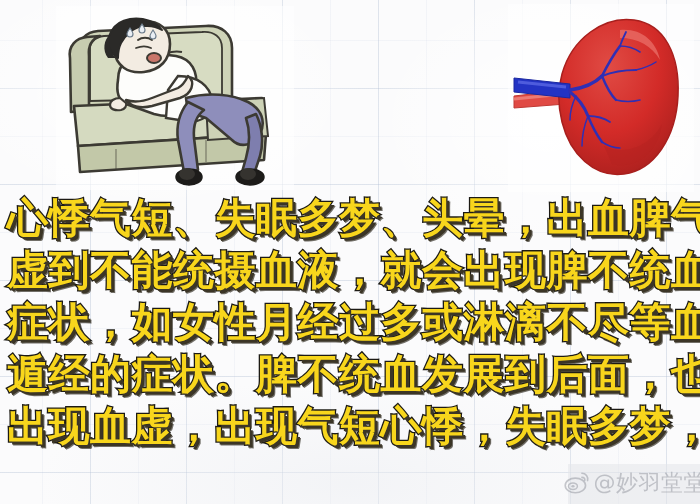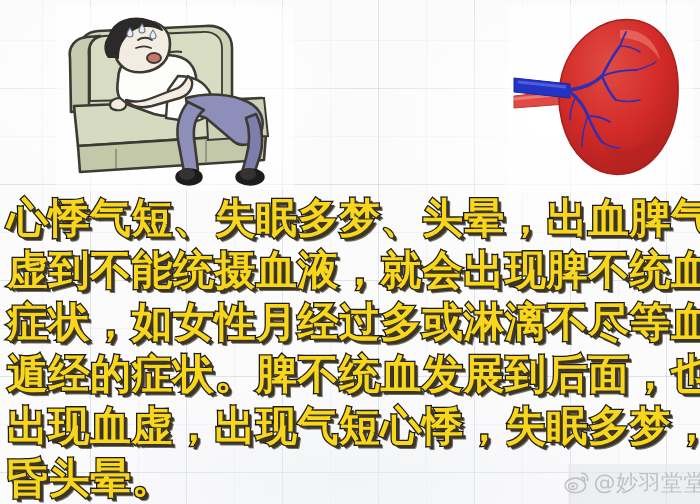--- a/index.html
+++ b/index.html
@@ -215,23 +215,20 @@
     </p>
     <p class="caption-line">
       <span>症状，如女性月经过多或淋漓不尽等血不</span>
     </p>
     <p class="caption-line">
       <span>遁经的症状。脾不统血发展到后面，也会</span>
     </p>
     <p class="caption-line">
       <span>出现血虚，出现气短心悸，失眠多梦，头</span>
     </p>
-    <p class="caption-line">
-      <span>昏头晕。</span>
-    </p>
   </div>
 
   <div class="wm-plate"></div>
   <div class="watermark">
     <svg class="wm-logo" viewBox="0 0 32 32" xmlns="http://www.w3.org/2000/svg">
       <ellipse cx="14" cy="19" rx="12.5" ry="9" fill="none" stroke="#8d9099" stroke-width="2"></ellipse>
       <ellipse cx="11" cy="20" rx="5.5" ry="4" fill="none" stroke="#8d9099" stroke-width="1.8"></ellipse>
       <ellipse cx="11" cy="20" rx="2" ry="1.6" fill="#8d9099"></ellipse>
       <path d="M22 4 C27 4 30 8 29 13" fill="none" stroke="#8d9099" stroke-width="2" stroke-linecap="round"></path>
       <path d="M22 9 C25 9 26 11 25.5 13" fill="none" stroke="#8d9099" stroke-width="2" stroke-linecap="round"></path>

